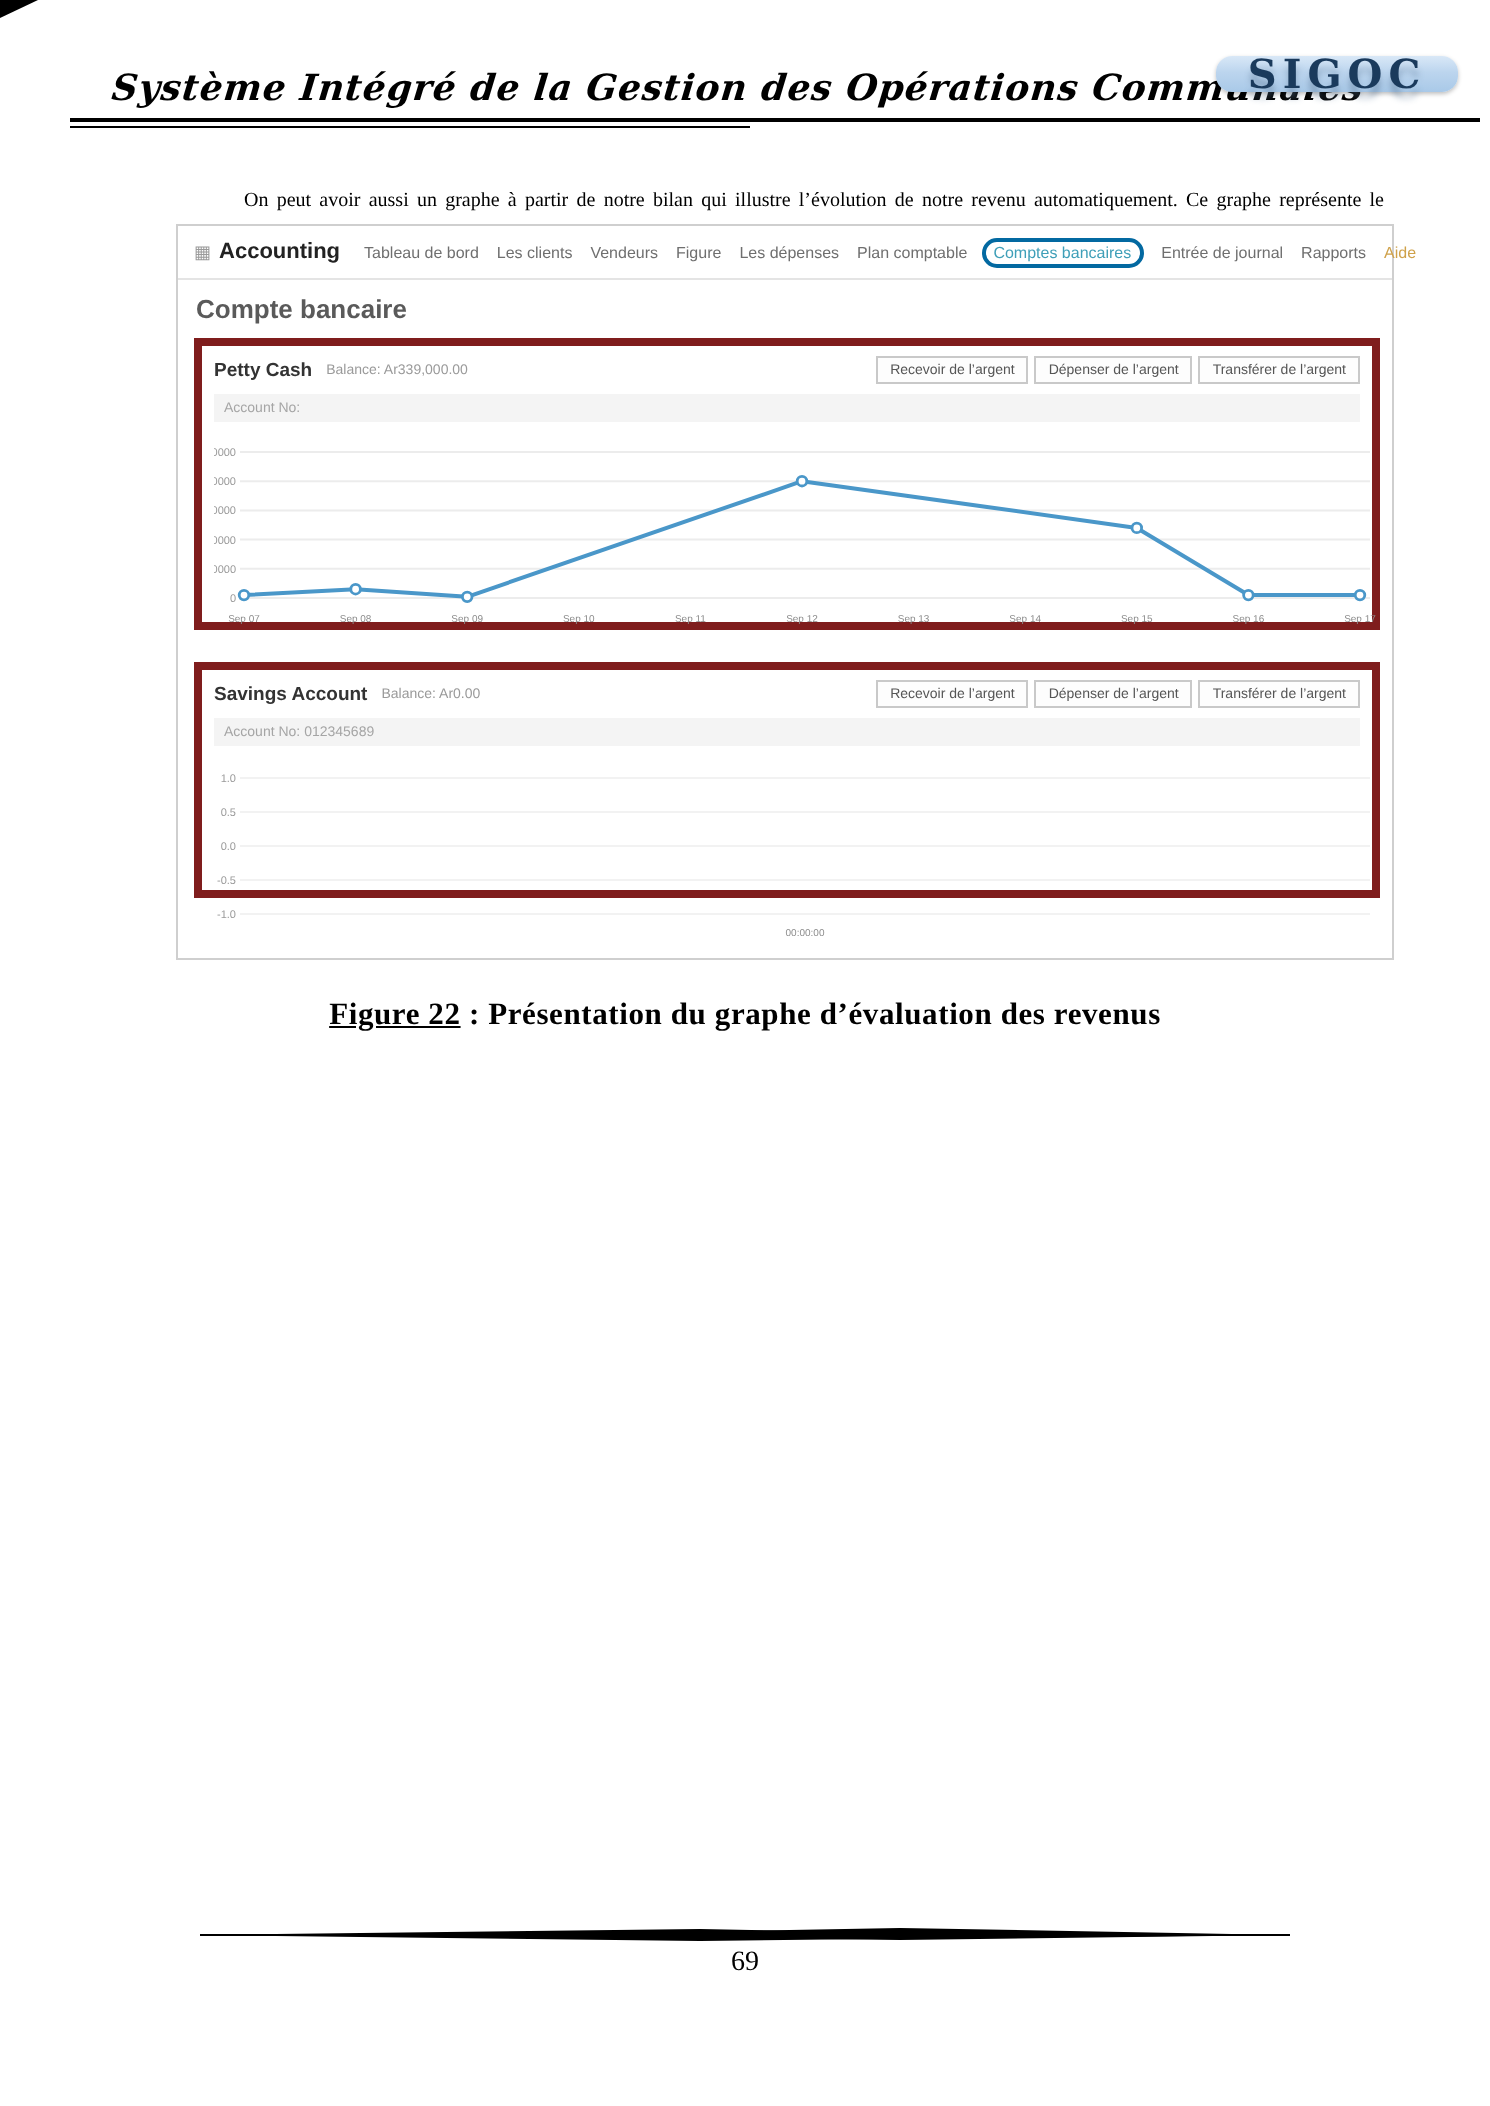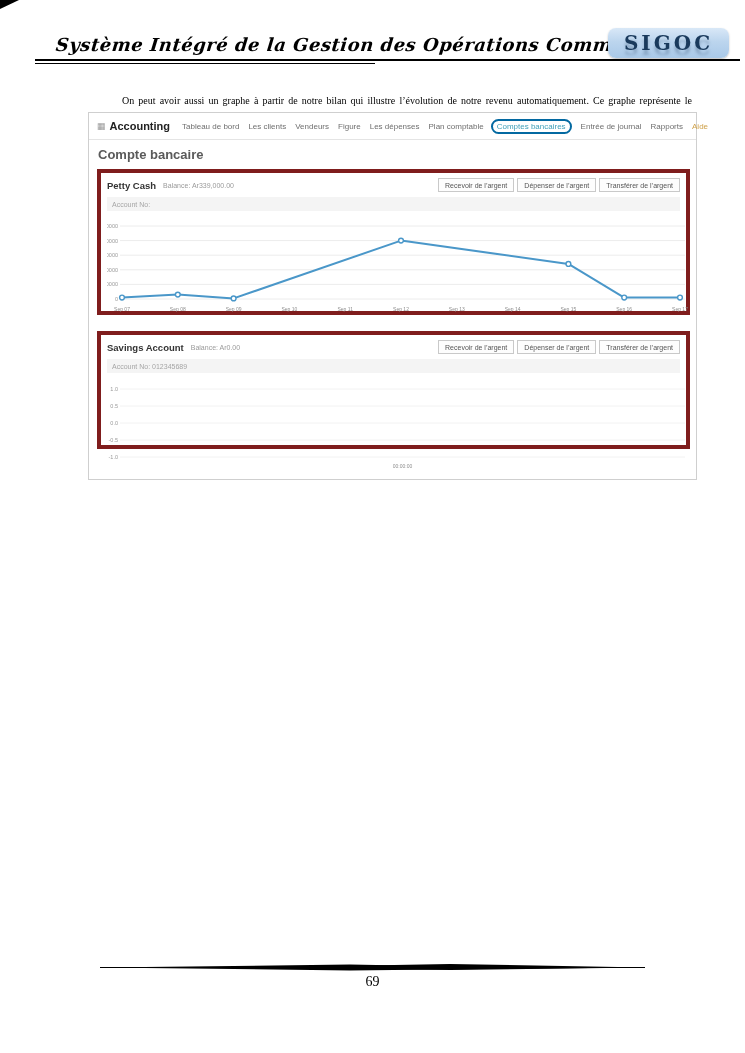--- a/index.html
+++ b/index.html
@@ -8,21 +8,21 @@
 
   
   .corner-mark{position:absolute;left:0;top:0;width:0;height:0;
     border-top:9px solid #000;border-right:19px solid transparent;}
 
   
   .hdr-title{position:absolute;left:56px;top:34px;font-family:"DejaVu Serif",serif;
     font-style:italic;font-weight:600;font-size:18px;letter-spacing:.5px;transform:skewX(-6deg);}
   .hdr-rule{position:absolute;left:35px;top:59px;width:705px;height:2px;background:#000;}
   .hdr-rule2{position:absolute;left:35px;top:63px;width:340px;height:1px;background:#000;}
-  .logo{position:absolute;left:608px;top:28px;width:121px;height:30px;border-radius:8px;
+  .logo{position:absolute;left:608px;top:28px;width:121px;height:18px;border-radius:8px;
     background:linear-gradient(180deg,#d9e8f7 0%,#bcd5ee 45%,#a9c9e8 100%);
     display:flex;align-items:center;justify-content:center;
     box-shadow:0 1px 2px rgba(0,0,0,.25);}
   .logo span{font-family:"DejaVu Serif",serif;font-weight:bold;font-size:20px;
     letter-spacing:3px;color:#1a3a5c;text-shadow:0 5px 3px rgba(90,120,150,.45);}
 
   
   .para{position:absolute;left:88px;top:80px;width:604px;font-size:10px;line-height:21px;
     text-align:justify;text-indent:34px;}
 
@@ -169,20 +169,23 @@
             <line x1="13" y1="27" x2="578" y2="27" stroke="#f2f2f2" stroke-width="1"></line>
             <text x="11" y="29" text-anchor="end" font-size="5.5" font-family="Liberation Sans, sans-serif" fill="#9a9a9a">0.5</text>
             <line x1="13" y1="10" x2="578" y2="10" stroke="#f2f2f2" stroke-width="1"></line>
             <text x="11" y="12" text-anchor="end" font-size="5.5" font-family="Liberation Sans, sans-serif" fill="#9a9a9a">1.0</text>
             <text x="295.5" y="89" text-anchor="middle" font-size="5" font-family="Liberation Sans, sans-serif" fill="#8d8d8d">00:00:00</text>
           </svg>
       </div>
     </div>
   </div>
 
+  <div class="caption">
+    <span class="fig-label">Figure 22</span><span> : Présentation du graphe d’évaluation des revenus</span>
+  </div>
 
   <svg class="footer-rule" viewBox="0 0 545 11">
     <polygon points="0,5.5 250,2.5 380,5 545,5.5 380,7 250,8.5" fill="#000"></polygon>
     <polygon points="150,5.5 350,2 545,5.5 350,8" fill="#000"></polygon>
     <rect x="0" y="5" width="545" height="1" fill="#000"></rect>
   </svg>
   <div class="page-num">69</div>
 
 </div>
 

